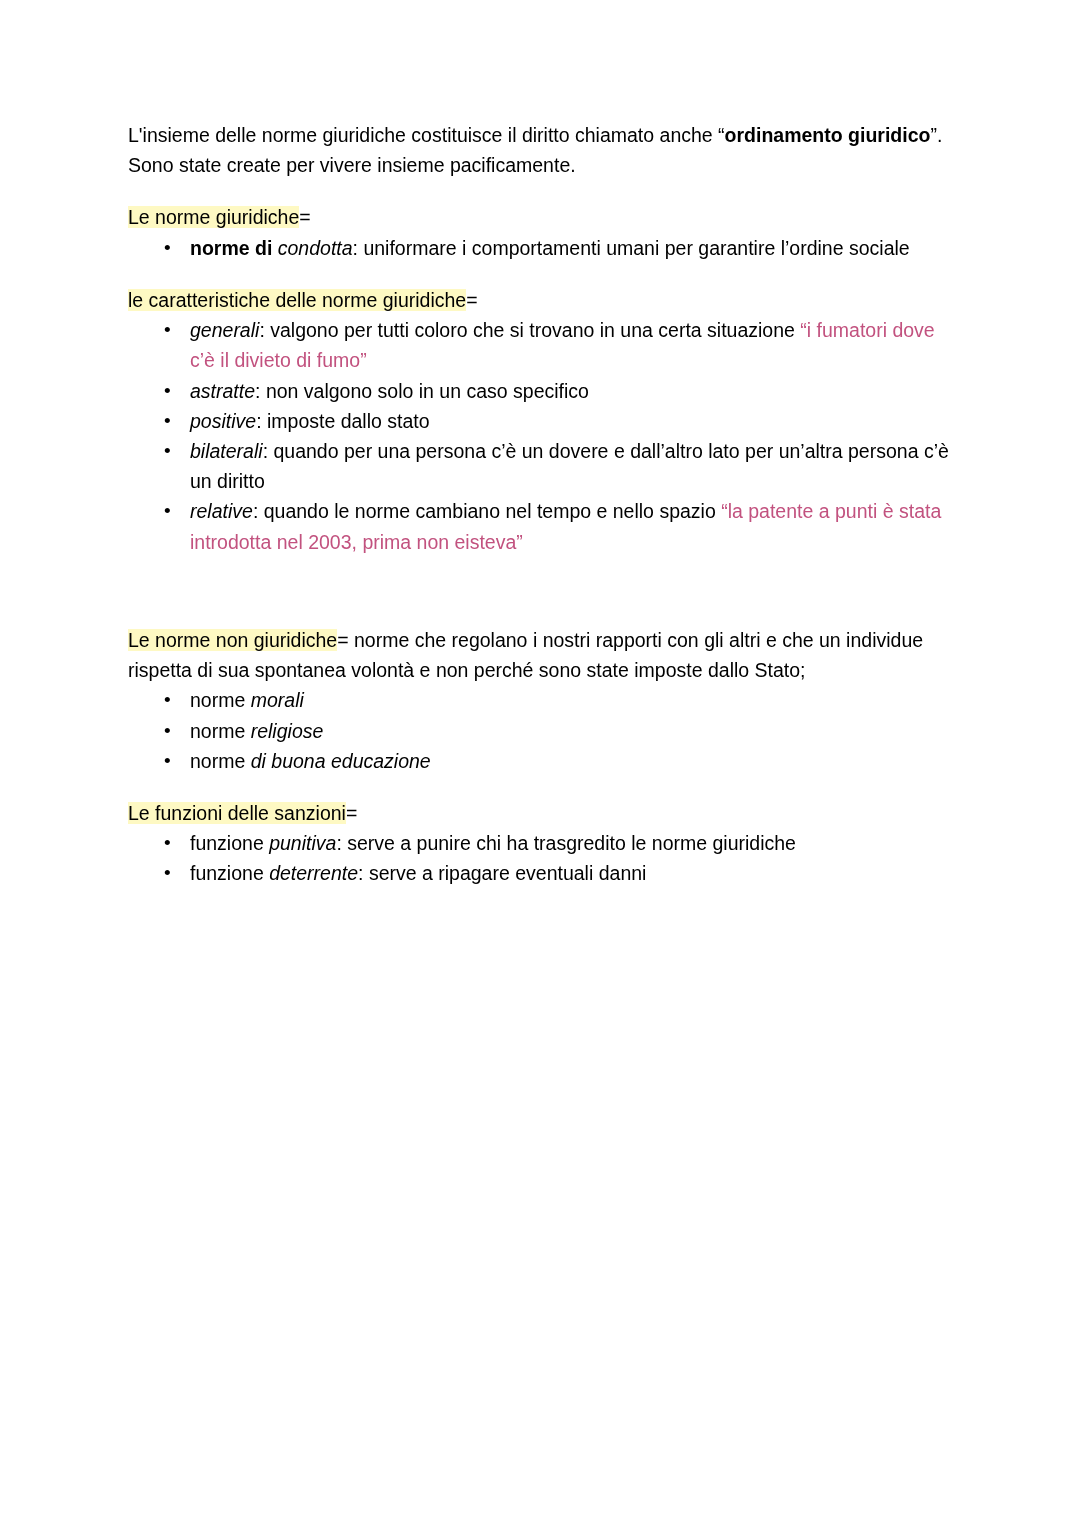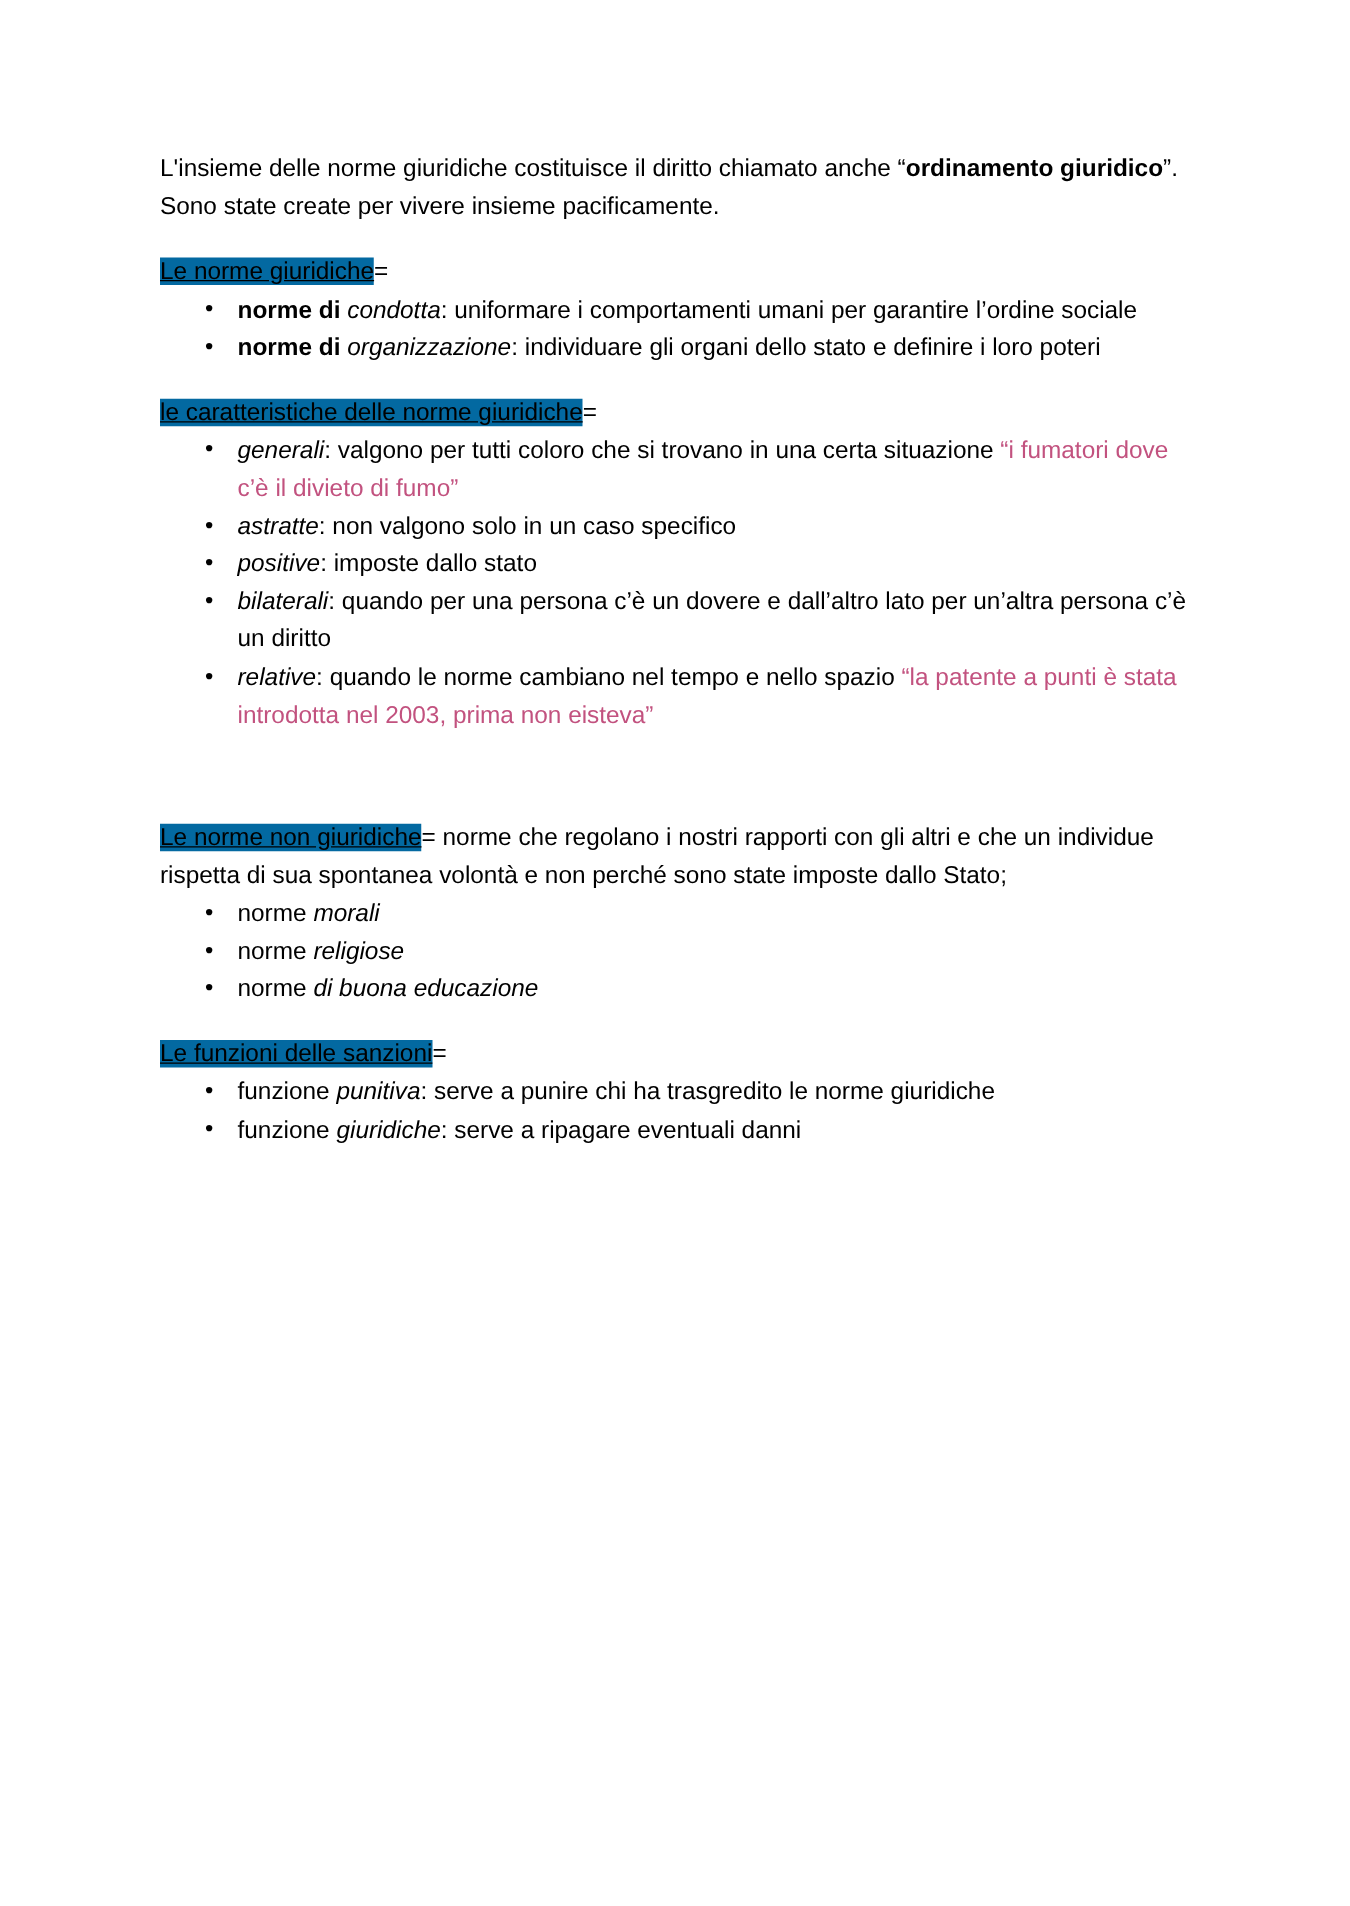--- a/index.html
+++ b/index.html
@@ -24,22 +24,21 @@
     font-size: 19.5px;
     line-height: 1.55;
   }
   p.para {
     margin: 0 0 0 0;
   }
   .block {
     margin-bottom: 22px;
   }
   .hl {
-    background: #0369a1;
-    text-decoration: underline;
+    background: #fef9c3;
   }
   .b { font-weight: bold; }
   .bi { font-weight: normal; font-style: italic; }
   .pink {
     color: #c2527f;
   }
   ul.list {
     margin: 0;
     padding-left: 62px;
     list-style: none;
@@ -71,23 +70,20 @@
       </p>
     </div>
 
     <div class="block">
       <p class="para">
         <span class="hl">Le norme giuridiche</span><span>=</span>
       </p>
       <ul class="list">
         <li>
           <span class="b">norme di </span><span class="bi">condotta</span><span>: uniformare i comportamenti umani per garantire l’ordine sociale</span>
-        </li>
-        <li>
-          <span class="b">norme di </span><span class="bi">organizzazione</span><span>: individuare gli organi dello stato e definire i loro poteri</span>
         </li>
       </ul>
     </div>
 
     <div class="block">
       <p class="para">
         <span class="hl">le caratteristiche delle norme giuridiche</span><span>=</span>
       </p>
       <ul class="list">
         <li>
@@ -130,19 +126,19 @@
 
     <div class="block">
       <p class="para">
         <span class="hl">Le funzioni delle sanzioni</span><span>=</span>
       </p>
       <ul class="list">
         <li>
           <span>funzione </span><span class="bi">punitiva</span><span>: serve a punire chi ha trasgredito le norme giuridiche</span>
         </li>
         <li>
-          <span>funzione </span><span class="bi">giuridiche</span><span>: serve a ripagare eventuali danni</span>
+          <span>funzione </span><span class="bi">deterrente</span><span>: serve a ripagare eventuali danni</span>
         </li>
       </ul>
     </div>
 
   </div>
 </div>
 
 </body></html>

